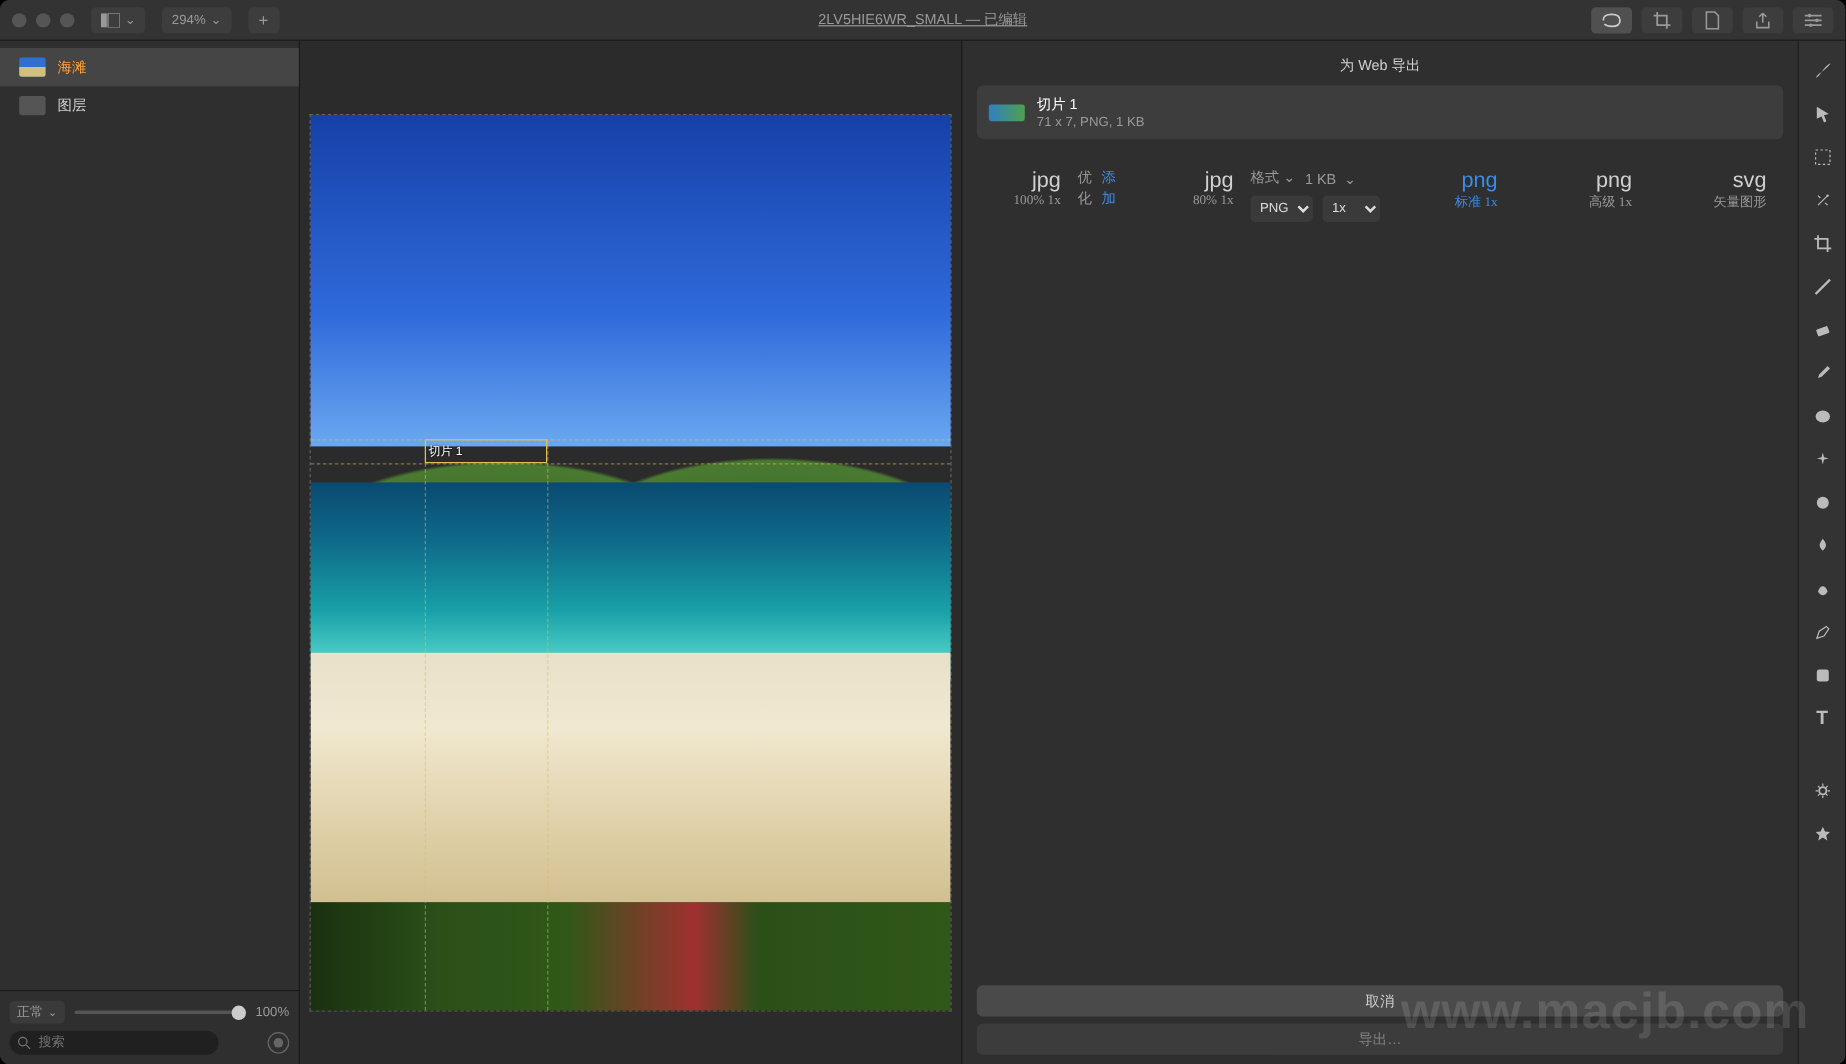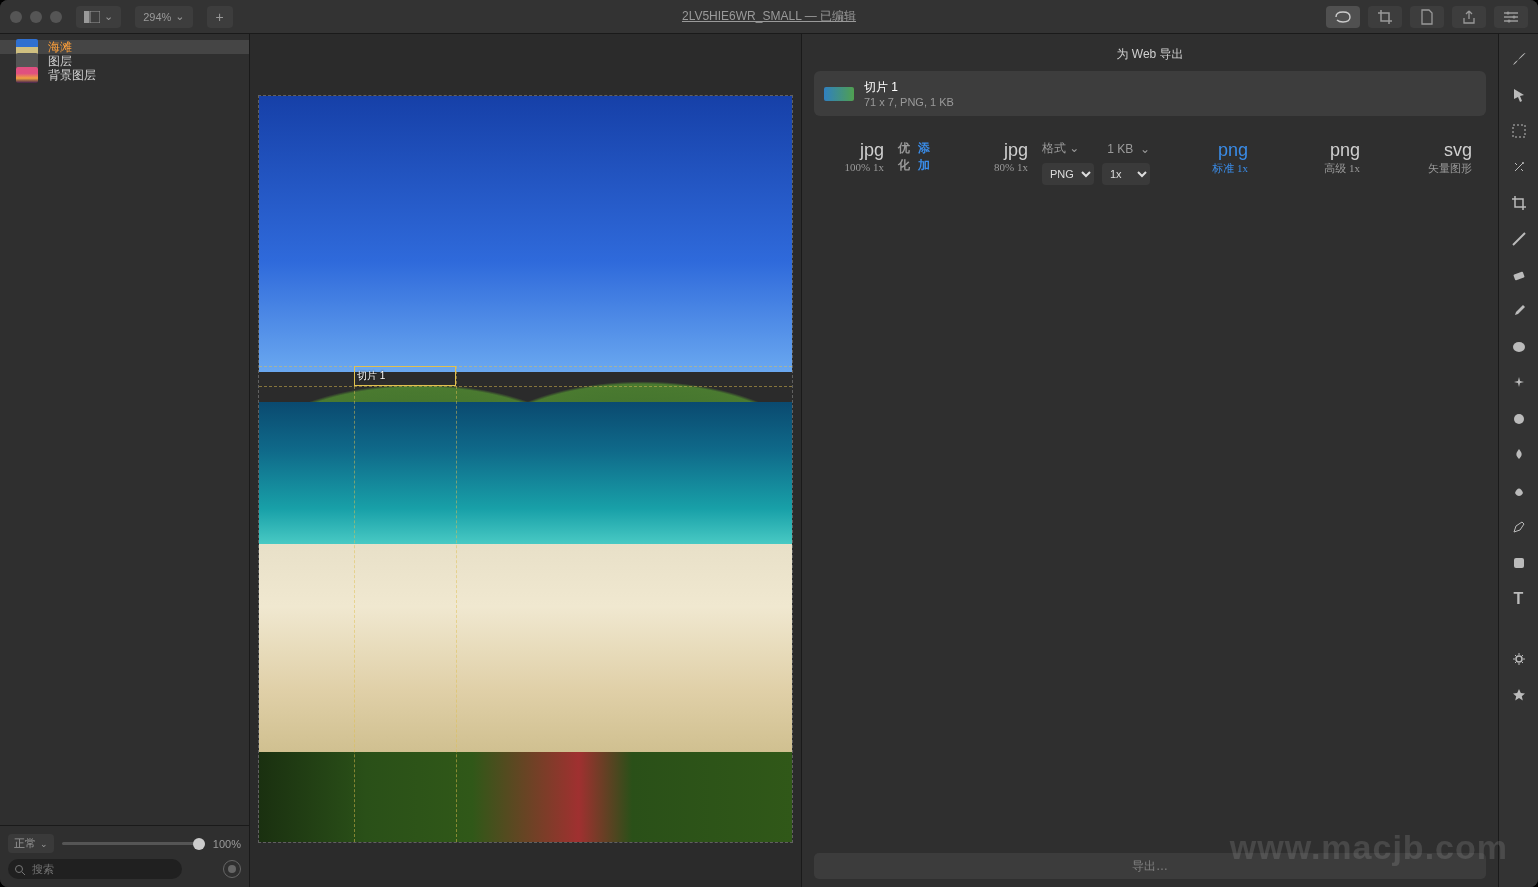--- a/index.html
+++ b/index.html
@@ -46,21 +46,21 @@
   #content { flex:1 1 auto; display:flex; overflow:hidden; }
 
   
   #layers {
     flex:0 0 250px; background:var(--bg-panel);
     display:flex; flex-direction:column;
     border-right:1px solid var(--border);
   }
   #layer-list { flex:1 1 auto; padding-top:6px;}
   .layer {
-    height:14px; display:flex; align-items:center;
+    height:32px; display:flex; align-items:center;
     gap:10px; padding:0 16px; font-size:12px;
     color:var(--text-main);
   }
   .layer.selected { background:var(--bg-item-selected); color:var(--text-active); }
   .layer .thumb { width:22px; height:16px; background:#555; border-radius:2px; flex:0 0 22px;}
   #layers-footer {
     flex:0 0 auto; padding:8px; display:flex; flex-direction:column; gap:6px;
     border-top:1px solid var(--border);
   }
   #blend-row { display:flex; align-items:center; gap:8px; font-size:11px; color:var(--text-dim);}
@@ -151,21 +151,21 @@
   
   #toolstrip{
     flex:0 0 40px; background:var(--bg-toolbar);
     border-left:1px solid var(--border);
     display:flex; flex-direction:column; align-items:center;
     gap:14px; padding-top:14px;
   }
   .tool{width:22px;height:22px;display:flex;align-items:center;justify-content:center;color:#bbb;}
 
   
-  #wm{position:absolute;right:30px;bottom:20px;font-size:34px;font-weight:bold;color:rgba(255,255,255,0.12);font-family:Arial;letter-spacing:1px;pointer-events:none;}
+  #wm{position:absolute;right:30px;bottom:20px;font-size:42px;font-weight:bold;color:rgba(255,255,255,0.12);font-family:Arial;letter-spacing:1px;pointer-events:none;}
 </style>
 </head>
 <body>
 
 <div id="app">
 
   <div id="titlebar">
     <div class="tb-left">
       <div id="traffic">
         <div class="tl"></div>
@@ -224,24 +224,20 @@
 
     <div id="layers">
       <div id="layer-list">
         <div class="layer selected">
           <div class="thumb" style="background:linear-gradient(180deg,#3070d0 50%,#d0c080 50%);"></div>
           <span>海滩</span>
         </div>
         <div class="layer">
           <div class="thumb" style="background:#555;"></div>
           <span>图层</span>
-        </div>
-        <div class="layer">
-          <div class="thumb" style="background:linear-gradient(180deg,#e05080 40%,#f0a040 70%,#402050 100%);"></div>
-          <span>背景图层</span>
         </div>
       </div>
       <div id="layers-footer">
         <div id="blend-row">
           <span style="background:#3a3a3a;padding:2px 6px;border-radius:4px;display:flex;align-items:center;gap:4px;">
             <span>正常</span>
               <span class="chev" style="font-size:9px;">⌄</span>
           </span>
           <input type="range" id="opacity-slider" min="0" max="100" value="100" style="">
           <span>100%</span>
@@ -288,34 +284,34 @@
       </div>
 
       <div id="formats">
 
         <div class="fmt">
           <div class="fmt-label">
               <div class="big">jpg</div>
               <div class="sub">100% 1x</div>
             </div>
           <div class="fmt-body">
-            <div class="row" style="justify-content:space-between;font-weight:bold;">
+            <div class="row" style="justify-content:space-between;">
               <span>优化</span>
               <span class="link-blue">添加</span>
             </div>
           </div>
         </div>
 
         <div class="fmt">
           <div class="fmt-label">
               <div class="big">jpg</div>
               <div class="sub">80% 1x</div>
             </div>
           <div class="fmt-body">
-            <div class="row" style="justify-content:space-between;">
+            <div class="row" style="justify-content:flex-start;">
               <span><span>格式</span> <span class="chev">⌄</span></span>
               <span><span>1 KB</span>&nbsp;&nbsp;<span class="chev">⌄</span></span>
             </div>
             <div class="row">
               <select style="flex:1;"><option>PNG</option></select>
               <select style="width:48px;"><option>1x</option></select>
             </div>
           </div>
         </div>
 
@@ -338,20 +334,21 @@
         <div class="fmt">
           <div class="fmt-label">
               <div class="big">svg</div>
               <div class="sub">矢量图形</div>
             </div>
           <div class="fmt-body"></div>
         </div>
       </div>
 
       <div id="export-footer">
+        <div class="big-btn">取消</div>
         <div class="big-btn" style="opacity:0.5;">导出…</div>
       </div>
     </div>
 
     <div id="toolstrip">
       <div class="tool">
           <svg width="18" height="18" viewBox="0 0 18 18">
             <path d="M3 15c2-1 3-2 5-5s5-6 7-7-4 5-7 7-4 3-5 5z" fill="#bbb"></path>
           </svg>
         </div>

